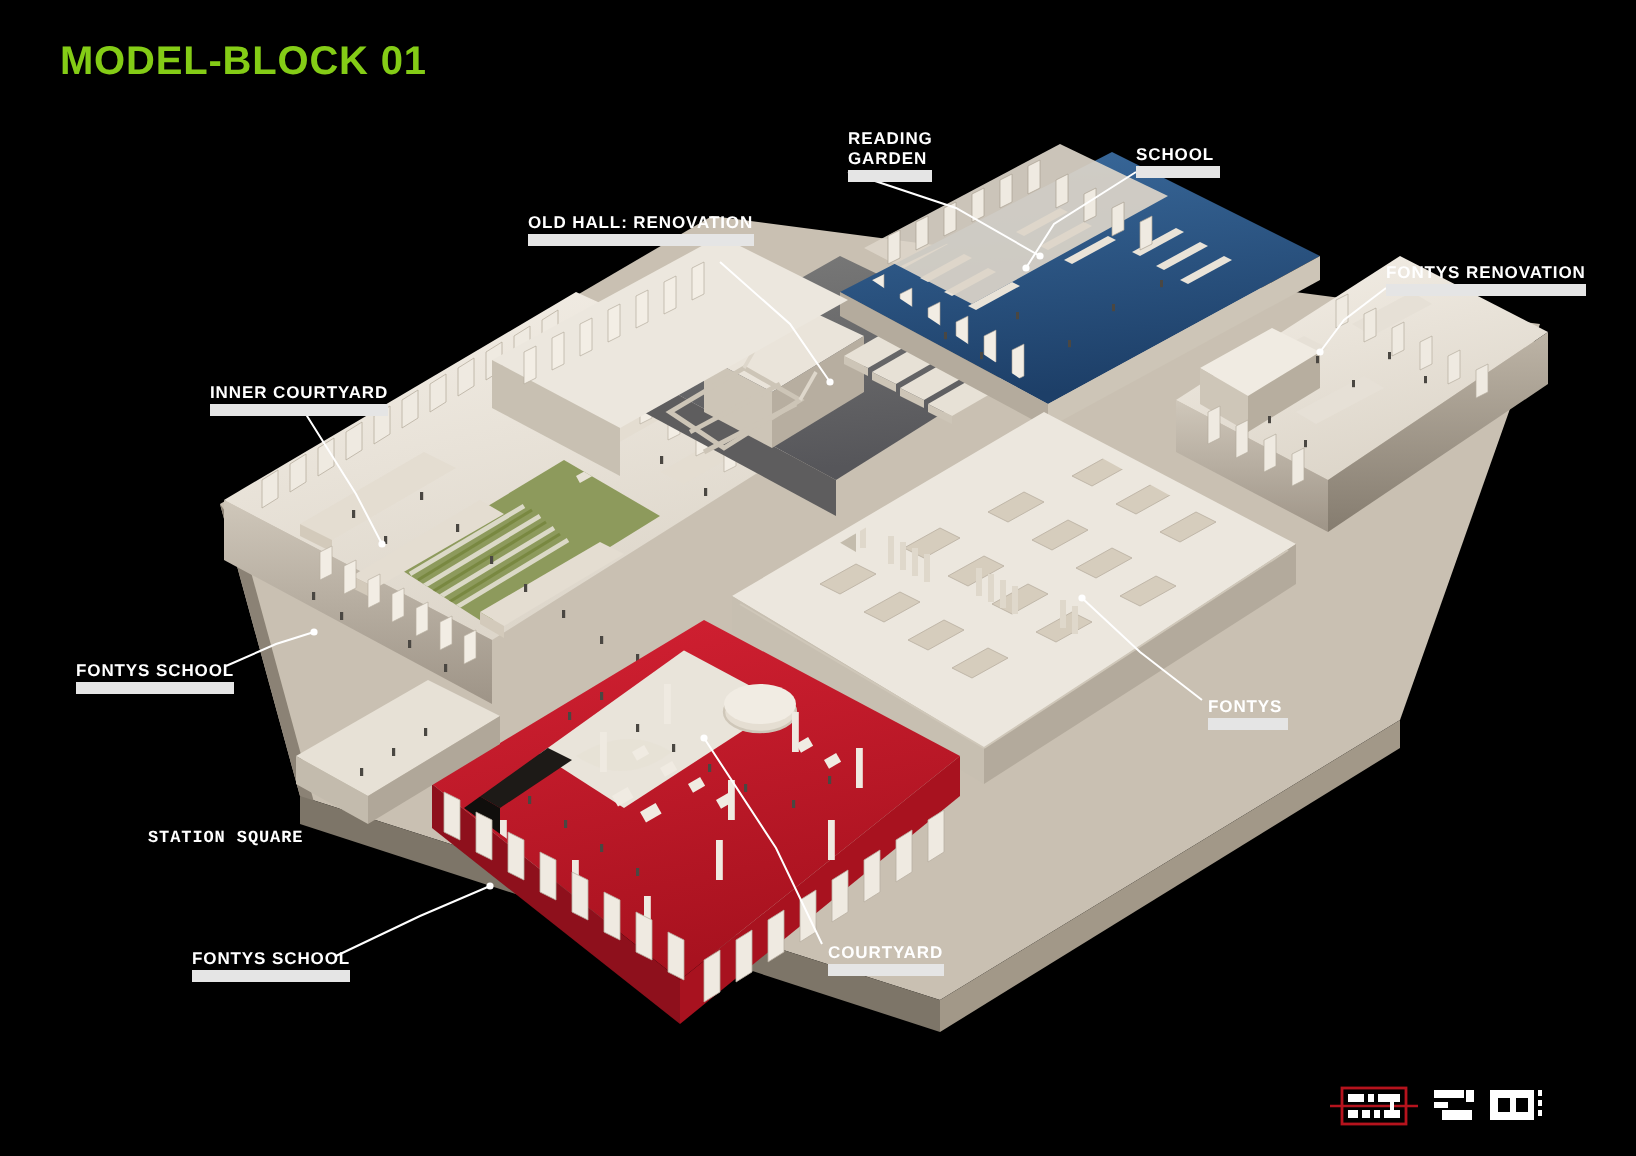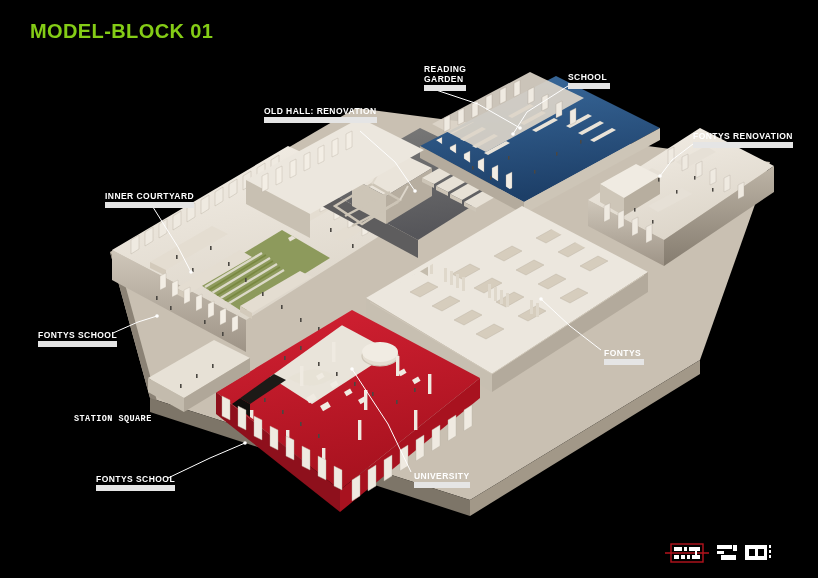--- a/index.html
+++ b/index.html
@@ -472,21 +472,21 @@
 
   <div class="callout ul" style="left:424px;top:64px;">READING
 GARDEN</div>
   <div class="callout ul" style="left:568px;top:72px;">SCHOOL </div>
   <div class="callout ul" style="left:264px;top:106px;">OLD HALL: RENOVATION</div>
   <div class="callout ul" style="left:693px;top:131px;">FONTYS RENOVATION</div>
   <div class="callout ul" style="left:78px;top:191px;margin-left:27px;">INNER COURTYARD</div>
   <div class="callout ul" style="left:38px;top:330px;">FONTYS SCHOOL</div>
   <div class="callout plain" style="left:74px;top:414px;font-family:Liberation Mono, monospace;">STATION SQUARE</div>
   <div class="callout ul" style="left:96px;top:474px;">FONTYS SCHOOL</div>
-  <div class="callout ul" style="left:414px;top:471px;">UNIVERSITY</div>
+  <div class="callout ul" style="left:414px;top:471px;">COURTYARD</div>
   <div class="callout ul" style="left:604px;top:348px;">FONTYS </div>
 
   <svg id="logo" viewBox="0 0 110 26">
 
     <g>
       <rect x="6" y="4" width="32" height="18" fill="none" stroke="#b5131d" stroke-width="1.4"></rect>
       <line x1="0" y1="13" x2="44" y2="13" stroke="#b5131d" stroke-width="1.3"></line>
       <rect x="9" y="7" width="8" height="4" fill="#ffffff"></rect>
       <rect x="19" y="7" width="3" height="4" fill="#ffffff"></rect>
       <rect x="24" y="7" width="11" height="4" fill="#ffffff"></rect>

